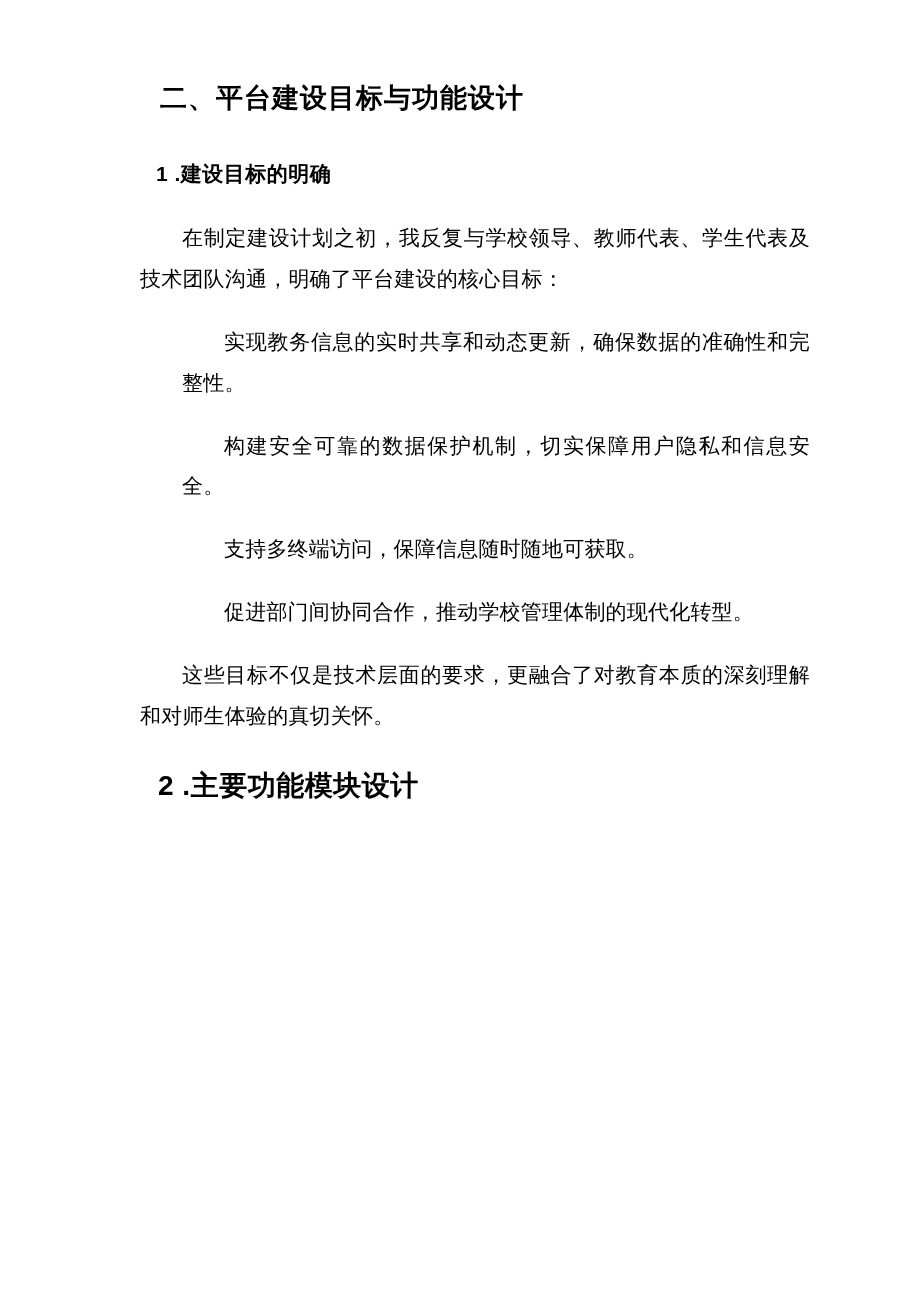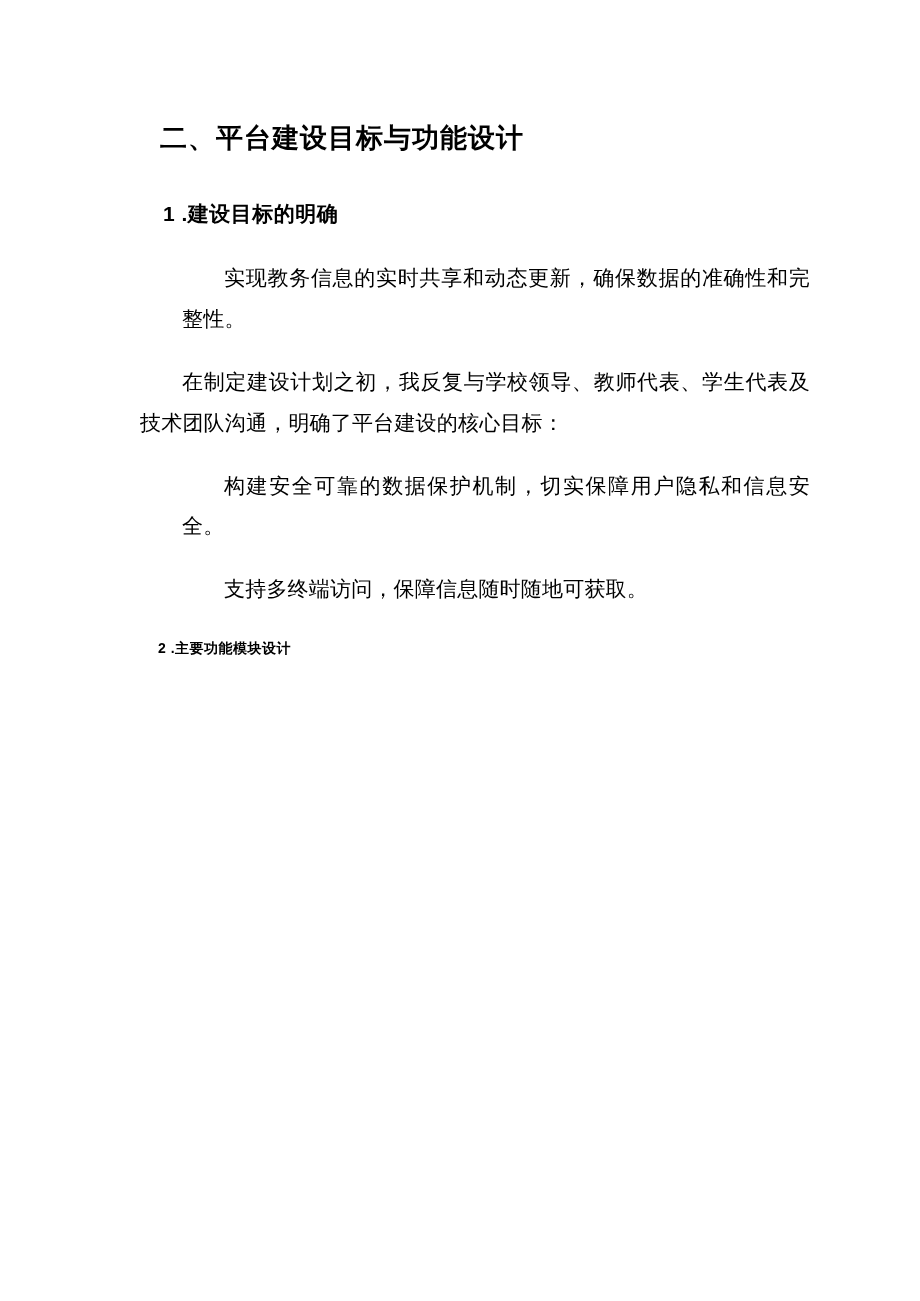--- a/index.html
+++ b/index.html
@@ -12,38 +12,38 @@
     height: 1301px;
     font-family: "Liberation Sans", "DejaVu Sans", sans-serif;
     color: #000000;
     position: relative;
     overflow: hidden;
   }
   .page {
     box-sizing: border-box;
     width: 920px;
     height: 1035px;
-    padding: 120px 110px 60px 140px;
+    padding: 80px 110px 60px 140px;
     background: #ffffff;
   }
   .doc-heading {
     font-size: 27px;
     font-weight: bold;
     letter-spacing: 1px;
     margin: 0 0 42px 20px;
     line-height: 1.4;
   }
   .sub-heading {
     font-size: 21px;
     font-weight: bold;
-    margin: 0 0 30px 23px;
+    margin: 0 0 30px 16px;
     letter-spacing: 0.5px;
   }
   .sub-heading-2 {
-    font-size: 14px;
+    font-size: 28px;
     font-weight: bold;
     margin: 30px 0 10px 18px;
     letter-spacing: 0.5px;
   }
   p.body-text {
     font-size: 21px;
     line-height: 1.95;
     margin: 0 0 22px 0;
     text-align: justify;
     text-justify: inter-ideograph;
@@ -59,22 +59,24 @@
 </style>
 </head>
 <body>
 
 <div class="page">
 
   <h1 class="doc-heading">二、平台建设目标与功能设计</h1>
 
   <h2 class="sub-heading">1 .建设目标的明确</h2>
 
+  <p class="body-text indent-1">在制定建设计划之初，我反复与学校领导、教师代表、学生代表及技术团队沟通，明确了平台建设的核心目标：</p>
+
   <p class="body-text bullet-item">实现教务信息的实时共享和动态更新，确保数据的准确性和完整性。</p>
-
-  <p class="body-text indent-1">在制定建设计划之初，我反复与学校领导、教师代表、学生代表及技术团队沟通，明确了平台建设的核心目标：</p>
   <p class="body-text bullet-item">构建安全可靠的数据保护机制，切实保障用户隐私和信息安全。</p>
   <p class="body-text bullet-item">支持多终端访问，保障信息随时随地可获取。</p>
+  <p class="body-text bullet-item">促进部门间协同合作，推动学校管理体制的现代化转型。</p>
 
+  <p class="body-text indent-1">这些目标不仅是技术层面的要求，更融合了对教育本质的深刻理解和对师生体验的真切关怀。</p>
 
   <h2 class="sub-heading-2">2 .主要功能模块设计</h2>
 
 </div>
 
 </body></html>

